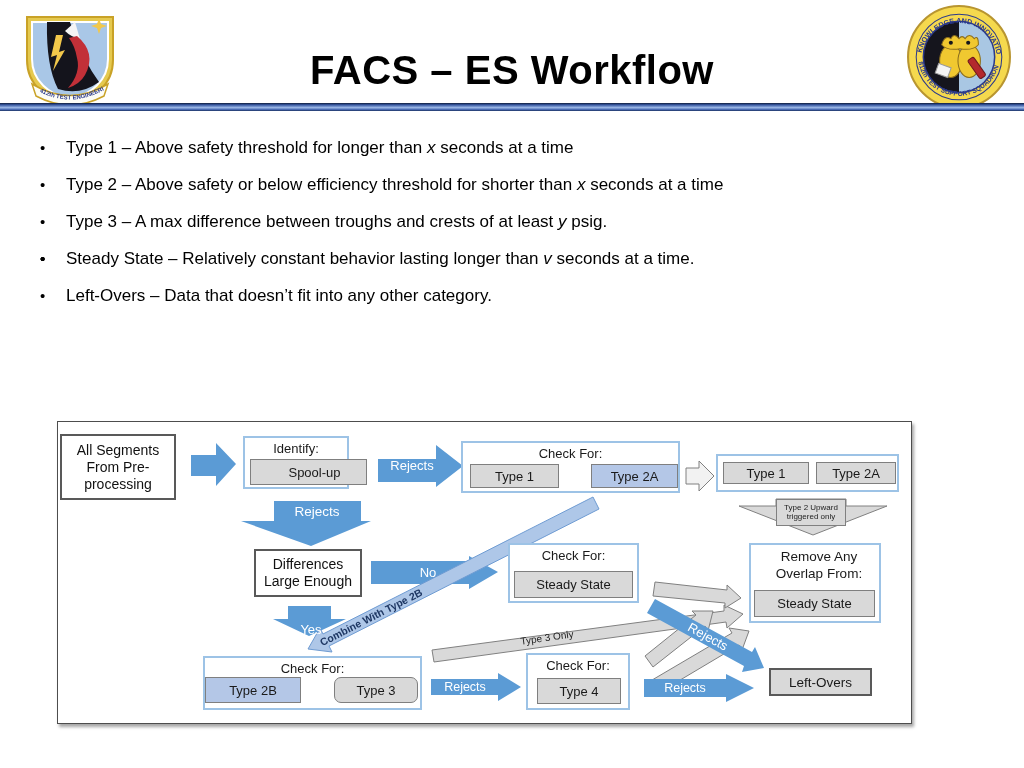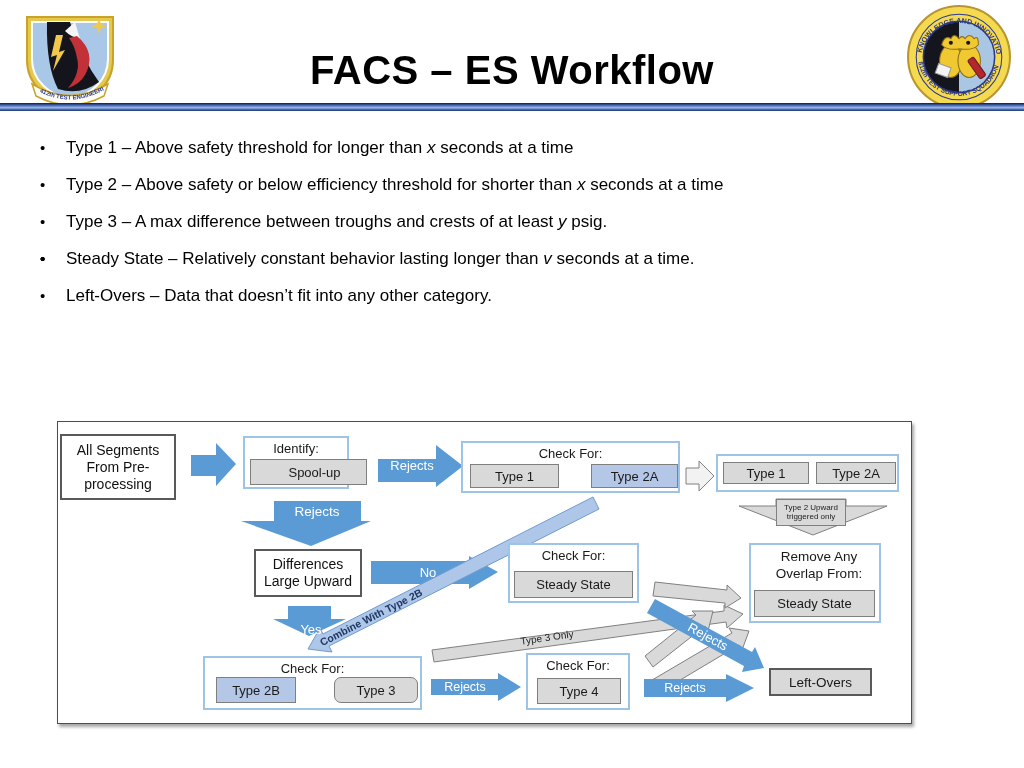--- a/index.html
+++ b/index.html
@@ -142,30 +142,30 @@
     <div class="chev-text" style="left:718px;top:77px;width:70px;height:27px;">Type 2 Upward
 triggered only</div>
 
     <div class="dbox blue-border" style="left:691px;top:121px;width:132px;height:80px;padding-left:8px;">
       <div class="head" style="white-space:pre-line;line-height:17px;font-size:13.5px;">Remove Any
 Overlap From:</div>
       <div class="chip" style="left:3px;top:45px;width:121px;height:27px;">Steady State</div>
     </div>
 
     <div class="dbox dark-border center-multi" style="left:196px;top:127px;width:108px;height:48px;">Differences
-Large Upward</div>
+Large Enough</div>
 
     <div class="dbox blue-border" style="left:450px;top:121px;width:131px;height:60px;">
       <div class="head">Check For:</div>
       <div class="chip" style="left:4px;top:26px;width:119px;height:27px;">Steady State</div>
     </div>
 
     <div class="dbox blue-border" style="left:145px;top:234px;width:219px;height:54px;">
       <div class="head">Check For:</div>
-      <div class="chip blue" style="left:11px;top:19px;width:80px;height:26px;">Type 2B</div>
+      <div class="chip blue" style="left:0;top:19px;width:96px;height:26px;">Type 2B</div>
       <div class="chip" style="left:129px;top:19px;width:84px;height:26px;border-radius:7px;">Type 3</div>
     </div>
 
     <div class="dbox blue-border" style="left:468px;top:231px;width:104px;height:57px;">
       <div class="head">Check For:</div>
       <div class="chip" style="left:9px;top:23px;width:84px;height:26px;">Type 4</div>
     </div>
 
     <div class="chip" style="left:711px;top:246px;width:103px;height:28px;border:2px solid #595959;font-size:13.5px;z-index:2;">Left-Overs</div>
 

